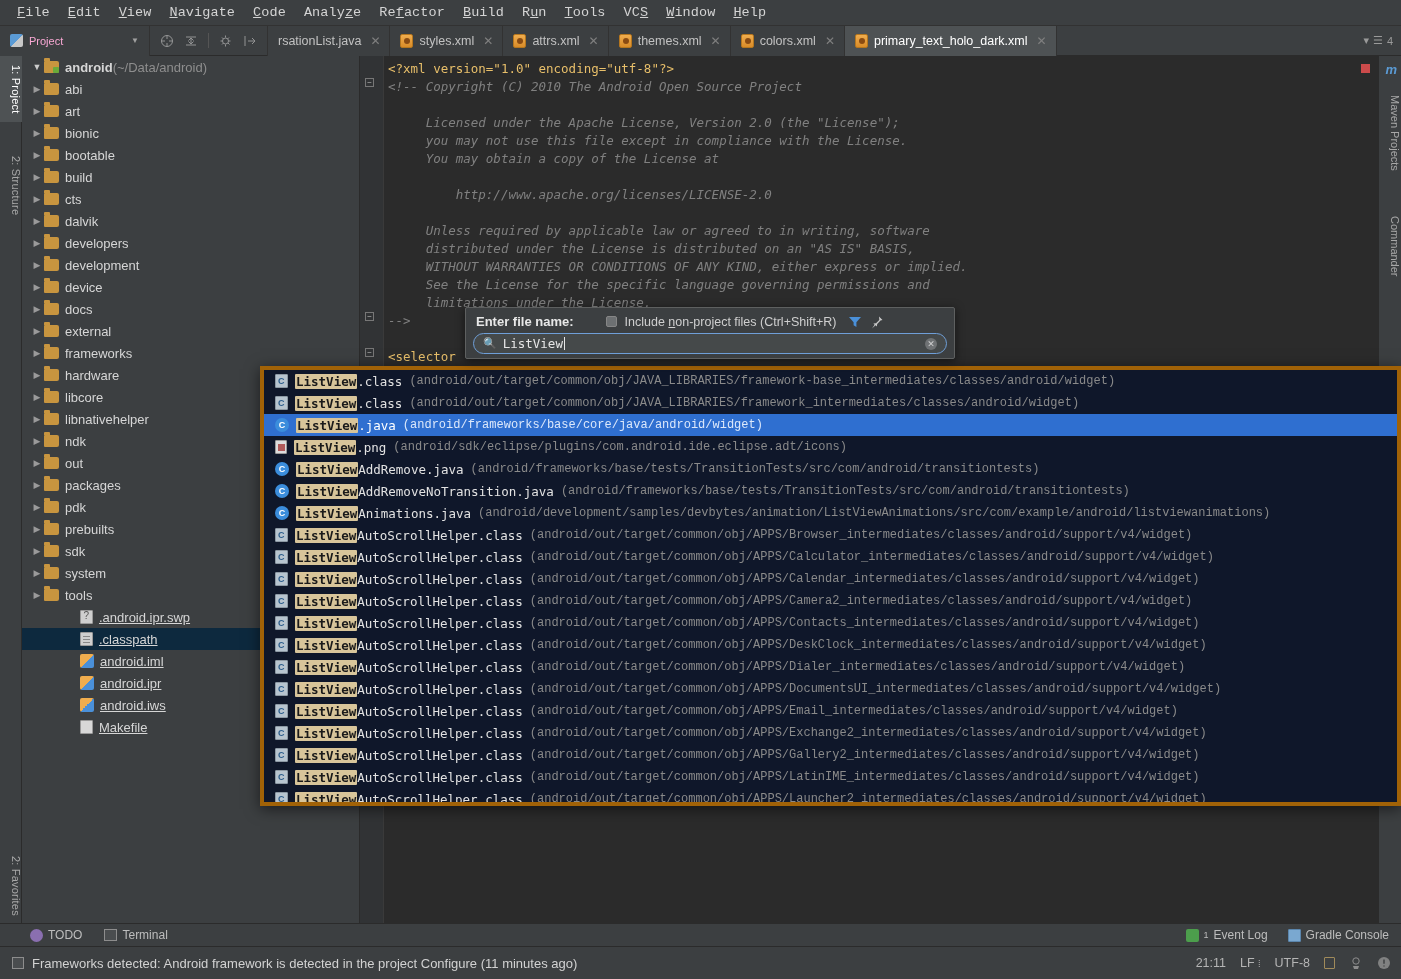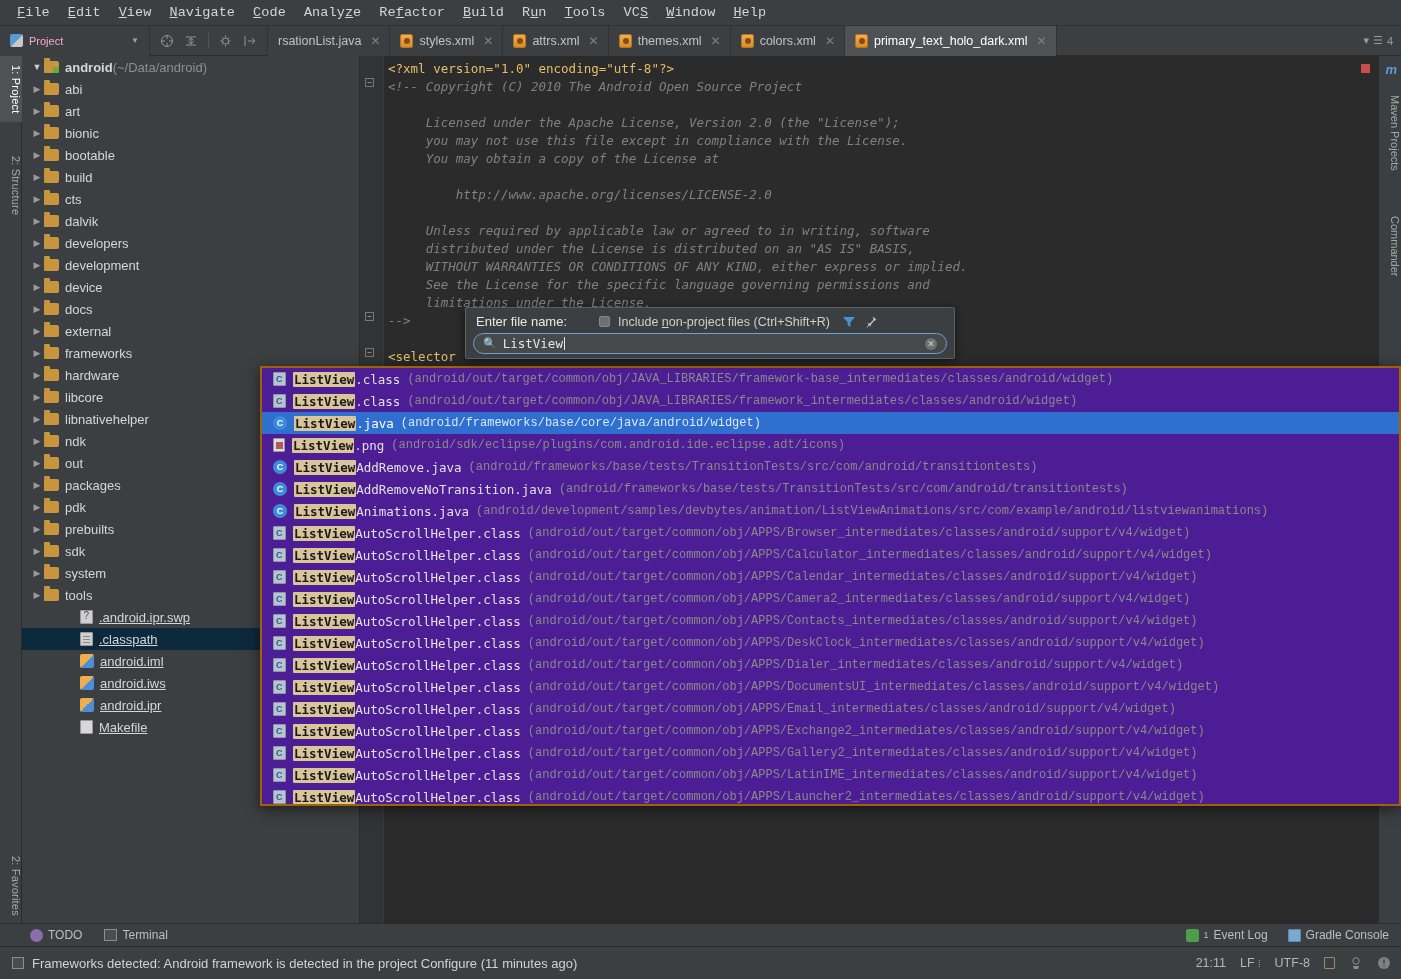--- a/index.html
+++ b/index.html
@@ -154,42 +154,42 @@
   .cmt{color:#808080;font-style:italic;}
   .errmark{position:absolute;right:8px;top:8px;width:9px;height:9px;background:#cc4b4b;}
 
   
   .popup-head {
     position:absolute; left:465px; top:307px; width:490px; height:52px;
     background:#3c3f41; border:1px solid #5e6060; border-radius:2px;
     box-shadow:0 2px 10px rgba(0,0,0,.55); z-index:40;
   }
   .ph-row1{display:flex;align-items:center;height:25px;padding:2px 8px 0 10px;gap:8px;}
-  .ph-title{font-size:13px;font-weight:normal;color:#e8e8e8;white-space:nowrap;}
+  .ph-title{font-size:13px;font-weight:bold;color:#e8e8e8;white-space:nowrap;}
   .ph-chk{width:11px;height:11px;background:#6d7072;border:1px solid #868686;
           border-radius:2px;margin-left:24px;flex:none;}
   .ph-lab{font-size:12.5px;color:#cfcfcf;white-space:nowrap;}
   .ph-lab u{text-decoration:underline;}
   .funnel{width:14px;height:12px;flex:none;margin-left:4px;}
   .pin{width:14px;height:14px;flex:none;}
   .ph-row2{padding:0 7px;}
   .searchbox{
     height:21px;background:#45494a;border:1px solid #6f9fd8;border-radius:11px;
     display:flex;align-items:center;padding:0 9px;gap:6px;
   }
   .searchbox .q{font-size:11px;color:#cccccc;}
   .sv{font-family:"DejaVu Sans Mono",monospace;font-size:12.5px;color:#e6e6e6;flex:1;}
   .caret{display:inline-block;width:1px;height:13px;background:#e6e6e6;
          vertical-align:-2px;margin-left:1px;}
   .clearx{width:12px;height:12px;border-radius:50%;background:#6f7274;color:#cfcfcf;
           font-size:9px;line-height:12px;text-align:center;flex:none;}
 
   .results {
     position:absolute; left:260px; top:366px; width:1141px; height:440px;
-    background:#4c1d95; border:2px solid #a16207;
+    background:#0f172a; border:4px solid #a16207;
     box-shadow:0 3px 14px rgba(0,0,0,.55); overflow:hidden; z-index:39;
   }
   .res {
     display:flex; align-items:center; height:22px; padding-left:11px; gap:7px;
     white-space:nowrap; overflow:hidden;
   }
   .res.sel { background:#2f6fd0; }
   .res .nm {
     font-family:"DejaVu Sans Mono",monospace; font-size:12.5px; color:#e2e2e2;
   }
@@ -477,26 +477,26 @@
         <span>.classpath</span>
       </div>
       <div class="trow indent2">
         <span class="arrow" style="margin-left: 18px;"></span>
         <span class="imlicon"></span>
         <span>android.iml</span>
       </div>
       <div class="trow indent2">
         <span class="arrow" style="margin-left: 18px;"></span>
         <span class="imlicon"></span>
-        <span>android.iws</span>
+        <span>android.ipr</span>
       </div>
       <div class="trow indent2">
         <span class="arrow" style="margin-left: 18px;"></span>
         <span class="imlicon"></span>
-        <span>android.ipr</span>
+        <span>android.iws</span>
       </div>
       <div class="trow indent2">
         <span class="arrow" style="margin-left: 18px;"></span>
         <span class="mkicon"></span>
         <span>Makefile</span>
       </div>
     </div>
 
   <div class="editor">
     <div class="gutter">

